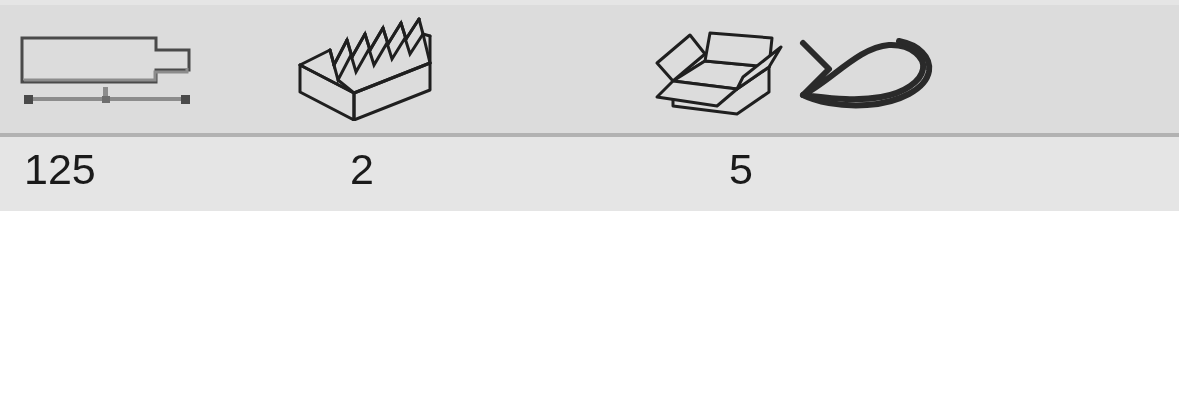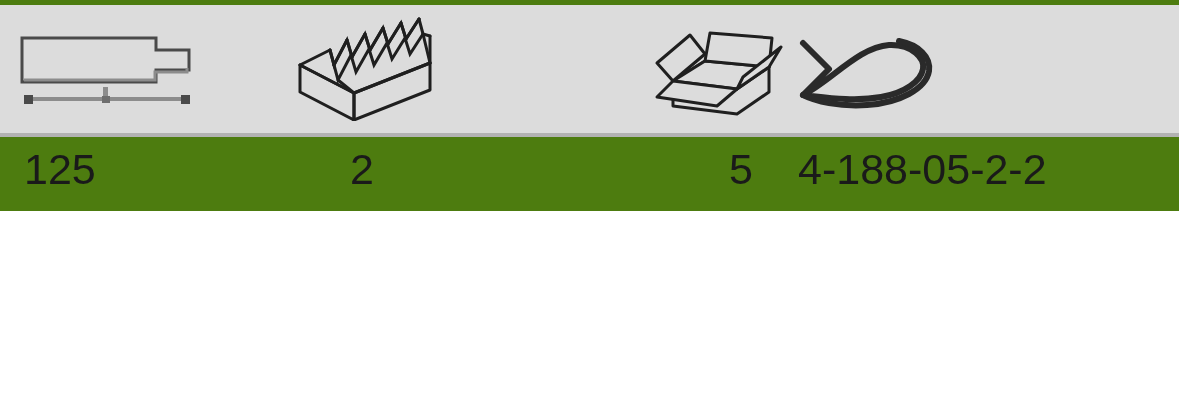--- a/index.html
+++ b/index.html
@@ -12,21 +12,21 @@
     width: 1179px;
     height: 414px;
     font-family: "Liberation Sans", sans-serif;
     overflow: hidden;
   }
 
   .spec-sheet {
     position: relative;
     width: 1179px;
     height: 414px;
-    background: #4d7c0f;
+    background: #e5e5e5;
   }
 
   
   .icon-band {
     position: absolute;
     left: 0;
     top: 5px;
     width: 1179px;
     height: 132px;
     background: #dcdcdc;
@@ -180,18 +180,17 @@
         </svg>
       </span>
     </div>
 
   </div>
 
   <div class="value-row">
     <span class="value value-length">125</span>
     <span class="value value-package">2</span>
     <span class="value value-box">5</span>
-    <span class="value value-article">4-188-05-2-2</span>
   </div>
 
   <div class="blank-area"></div>
 
 </div>
 
 </body></html>

